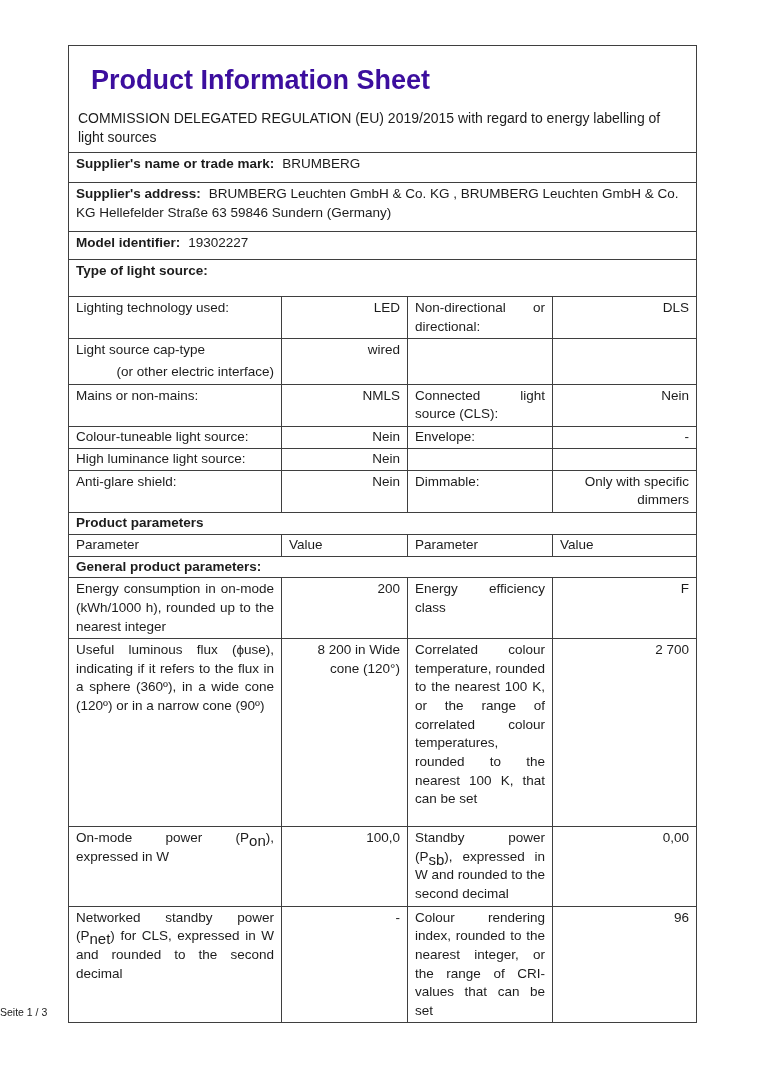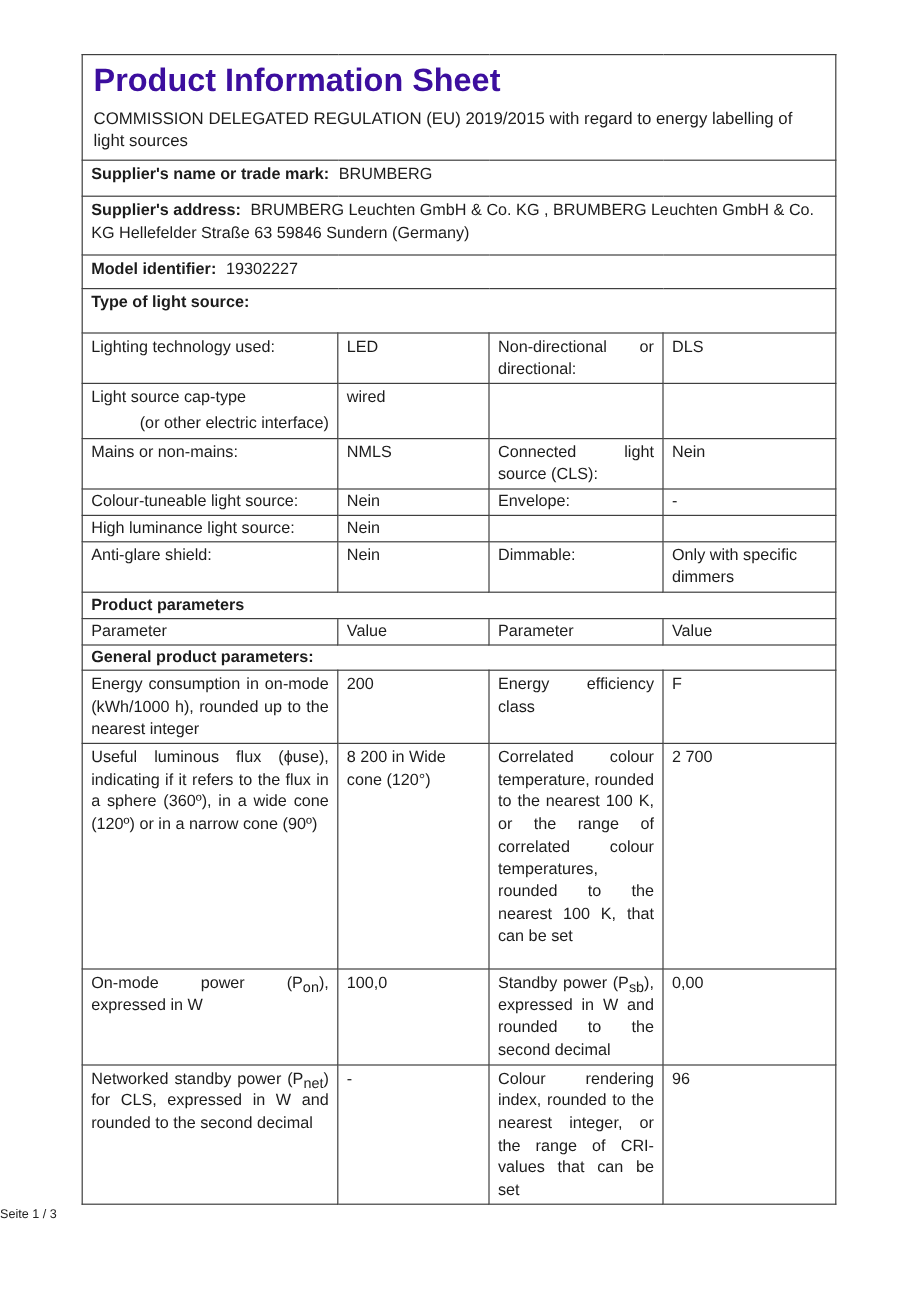--- a/index.html
+++ b/index.html
@@ -26,36 +26,36 @@
     font-size:13.5px;
   }
   td{
     border:1px solid var(--border);
     vertical-align:top;
     padding:2px 7px;
     line-height:1.38;
     overflow:hidden;
   }
   h1{
-    margin:0;
+    margin:13px;
     font-size:27px;
     font-weight:700;
     color:var(--title);
     line-height:1.15;
   }
   .header-cell{padding:6px 10px 5px 9px;}
   .reg{margin:6px 0 0 0;font-size:14px;line-height:1.36;}
   .b{font-weight:700;}
   .lbl-val{margin-left:8px;}
-  .center{text-align:left;}
+  .center{text-align:right;}
   .just{text-align:justify;}
   .span-center{font-weight:700;padding-top:1px;padding-bottom:1px;}
   .tight{padding-top:1px;padding-bottom:1px;}
   .gap2{margin-top:3px;text-align:right;}
-  sub{font-size:12px;line-height:0;}
+  sub{font-size:15px;line-height:0;}
   .footer{
     position:absolute;
     top:1006px;
     left:0;
     width:698px;
     text-align:left;
     font-size:10.5px;
     color:#222;
   }
 </style>

